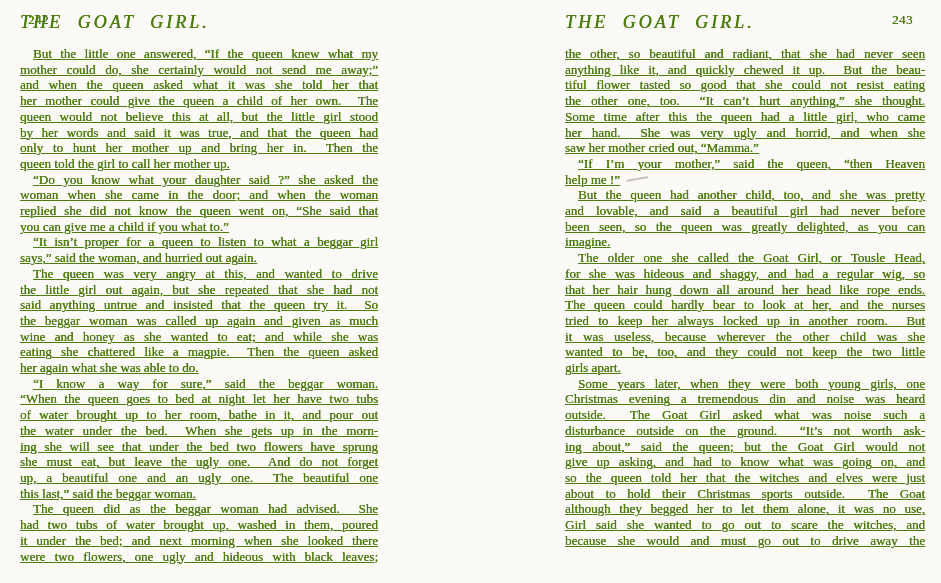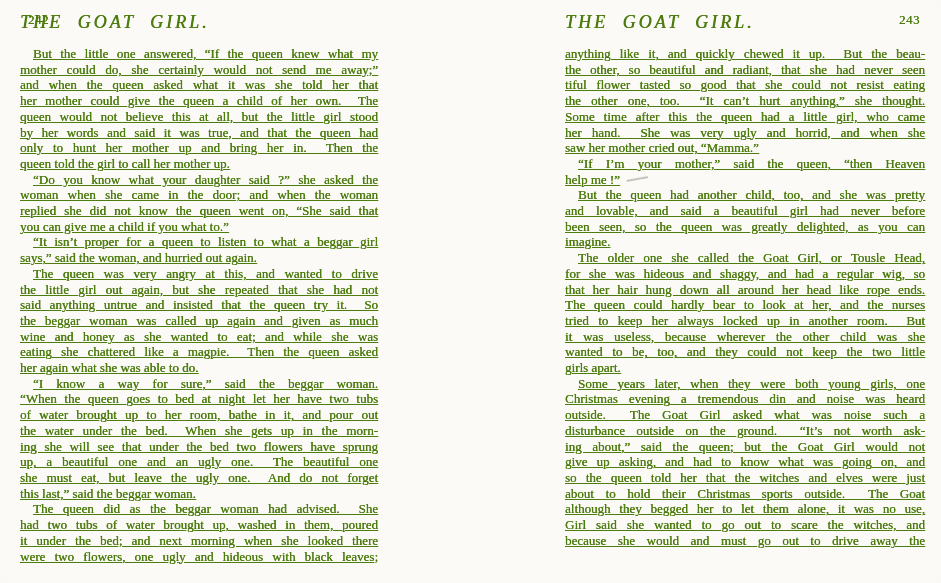--- a/index.html
+++ b/index.html
@@ -25,21 +25,21 @@
     font-size: 13.5px;
   }
   .page-number {
     position: absolute;
     top: 0;
     font-size: 13px;
     letter-spacing: 0.5px;
     text-shadow: 0.3px 0 0 currentColor;
   }
   .page-left  .page-number { left: 8px; }
-  .page-right .page-number { right: 5px; }
+  .page-right .page-number { right: 12px; }
 
   .running-title {
     text-align: left;
     font-size: 18px;
     letter-spacing: 3px;
     word-spacing: 7px;
     text-shadow: 0.4px 0 0 currentColor;
     font-style: italic;
   }
 
@@ -110,42 +110,42 @@
           <div class="line">wine and honey as she wanted to eat; and while she was</div>
           <div class="line">eating she chattered like a magpie.  Then the queen asked</div>
           <div class="line flush">her again what she was able to do.</div>
         </div>
         <div class="paragraph">
           <div class="line indent">“I know a way for sure,” said the beggar woman.</div>
           <div class="line">“When the queen goes to bed at night let her have two tubs</div>
           <div class="line">of water brought up to her room, bathe in it, and pour out</div>
           <div class="line">the water under the bed.  When she gets up in the morn-</div>
           <div class="line">ing she will see that under the bed two flowers have sprung</div>
+          <div class="line">she must eat, but leave the ugly one.  And do not forget</div>
           <div class="line">up, a beautiful one and an ugly one.  The beautiful one</div>
-          <div class="line">she must eat, but leave the ugly one.  And do not forget</div>
           <div class="line flush">this last,” said the beggar woman.</div>
         </div>
         <div class="paragraph">
           <div class="line indent">The queen did as the beggar woman had advised.  She</div>
           <div class="line">had two tubs of water brought up, washed in them, poured</div>
           <div class="line">it under the bed; and next morning when she looked there</div>
           <div class="line">were two flowers, one ugly and hideous with black leaves;</div>
         </div>
       </div>
   </div>
 
   <div class="page page-right">
     <div class="page-header">
       <div class="running-title">THE GOAT GIRL.</div>
       <span class="page-number">243</span>
     </div>
     <div class="page-text">
         <div class="paragraph">
+          <div class="line">the other, so beautiful and radiant, that she had never seen</div>
           <div class="line">anything like it, and quickly chewed it up.  But the beau-</div>
-          <div class="line">the other, so beautiful and radiant, that she had never seen</div>
           <div class="line">tiful flower tasted so good that she could not resist eating</div>
           <div class="line">the other one, too.  “It can’t hurt anything,” she thought.</div>
           <div class="line">Some time after this the queen had a little girl, who came</div>
           <div class="line">her hand.  She was very ugly and horrid, and when she</div>
           <div class="line flush">saw her mother cried out, “Mamma.”</div>
         </div>
         <div class="paragraph">
           <div class="line indent">“If I’m your mother,” said the queen, “then Heaven</div>
           <div class="line flush">help me !”<span class="pencil-mark"></span></div>
         </div>

